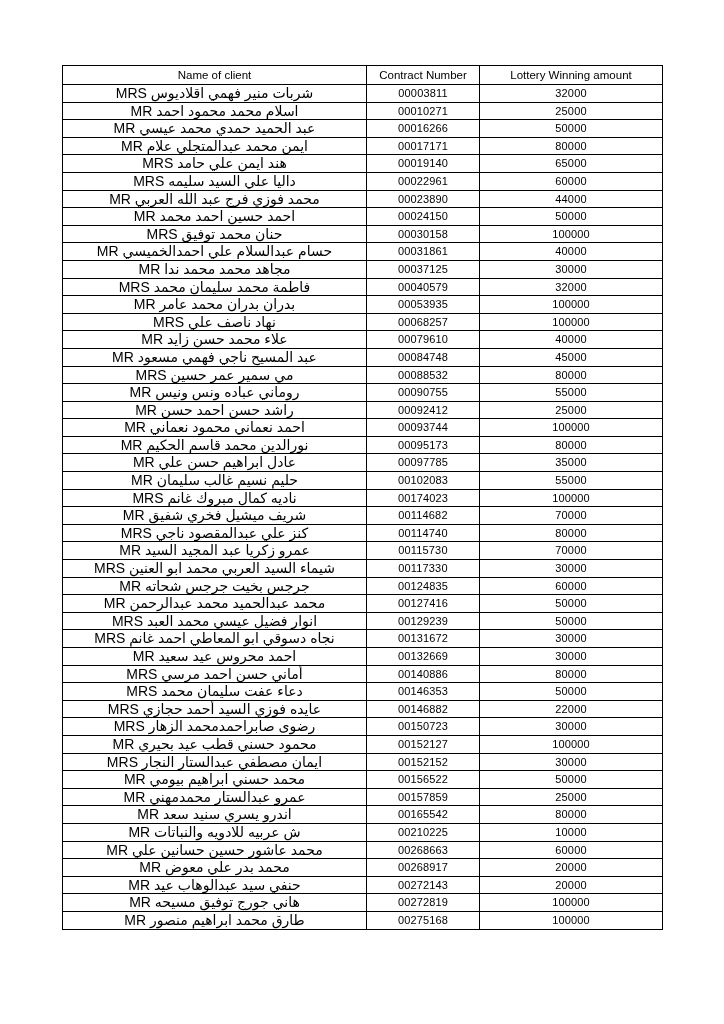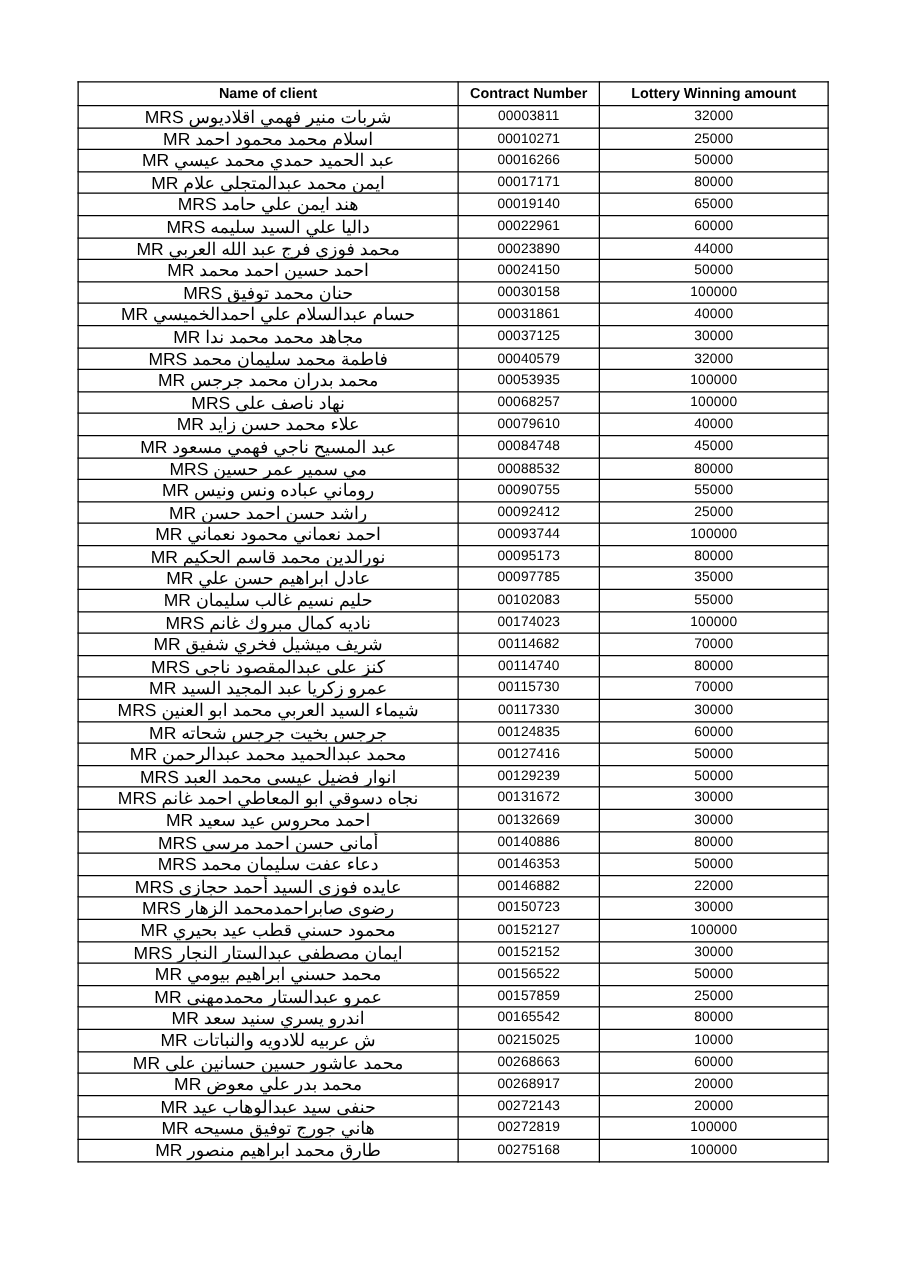--- a/index.html
+++ b/index.html
@@ -51,21 +51,21 @@
     height: 16.6px;
     line-height: 16.6px;
     font-size: 11px;
     text-align: center;
     vertical-align: middle;
     white-space: nowrap;
     overflow: hidden;
   }
 
   table.winners thead th {
-    font-weight: bold;
+    font-weight: normal;
     font-size: 11.5px;
     height: 18px;
     line-height: 18px;
     border-width: 1.4px;
   }
 
   table.winners tbody td.name-cell {
     direction: rtl;
     unicode-bidi: isolate;
     font-size: 14px;
@@ -158,21 +158,21 @@
             <td class="name-cell">مجاهد محمد محمد ندا MR</td>
             <td class="num-cell">00037125</td>
             <td class="amount-cell">30000</td>
           </tr>
           <tr>
             <td class="name-cell">فاطمة محمد سليمان محمد MRS</td>
             <td class="num-cell">00040579</td>
             <td class="amount-cell">32000</td>
           </tr>
           <tr>
-            <td class="name-cell">محمد بدران محمد جرجس MR</td>
+            <td class="name-cell">بدران بدران محمد عامر MR</td>
             <td class="num-cell">00053935</td>
             <td class="amount-cell">100000</td>
           </tr>
           <tr>
             <td class="name-cell">نهاد ناصف علي MRS</td>
             <td class="num-cell">00068257</td>
             <td class="amount-cell">100000</td>
           </tr>
           <tr>
             <td class="name-cell">علاء محمد حسن زايد MR</td>
@@ -309,21 +309,21 @@
             <td class="num-cell">00157859</td>
             <td class="amount-cell">25000</td>
           </tr>
           <tr>
             <td class="name-cell">اندرو يسري سنيد سعد MR</td>
             <td class="num-cell">00165542</td>
             <td class="amount-cell">80000</td>
           </tr>
           <tr>
             <td class="name-cell">ش عربيه للادويه والنباتات MR</td>
-            <td class="num-cell">00215025</td>
+            <td class="num-cell">00210225</td>
             <td class="amount-cell">10000</td>
           </tr>
           <tr>
             <td class="name-cell">محمد عاشور حسين حسانين علي MR</td>
             <td class="num-cell">00268663</td>
             <td class="amount-cell">60000</td>
           </tr>
           <tr>
             <td class="name-cell">محمد بدر علي معوض MR</td>
             <td class="num-cell">00268917</td>

